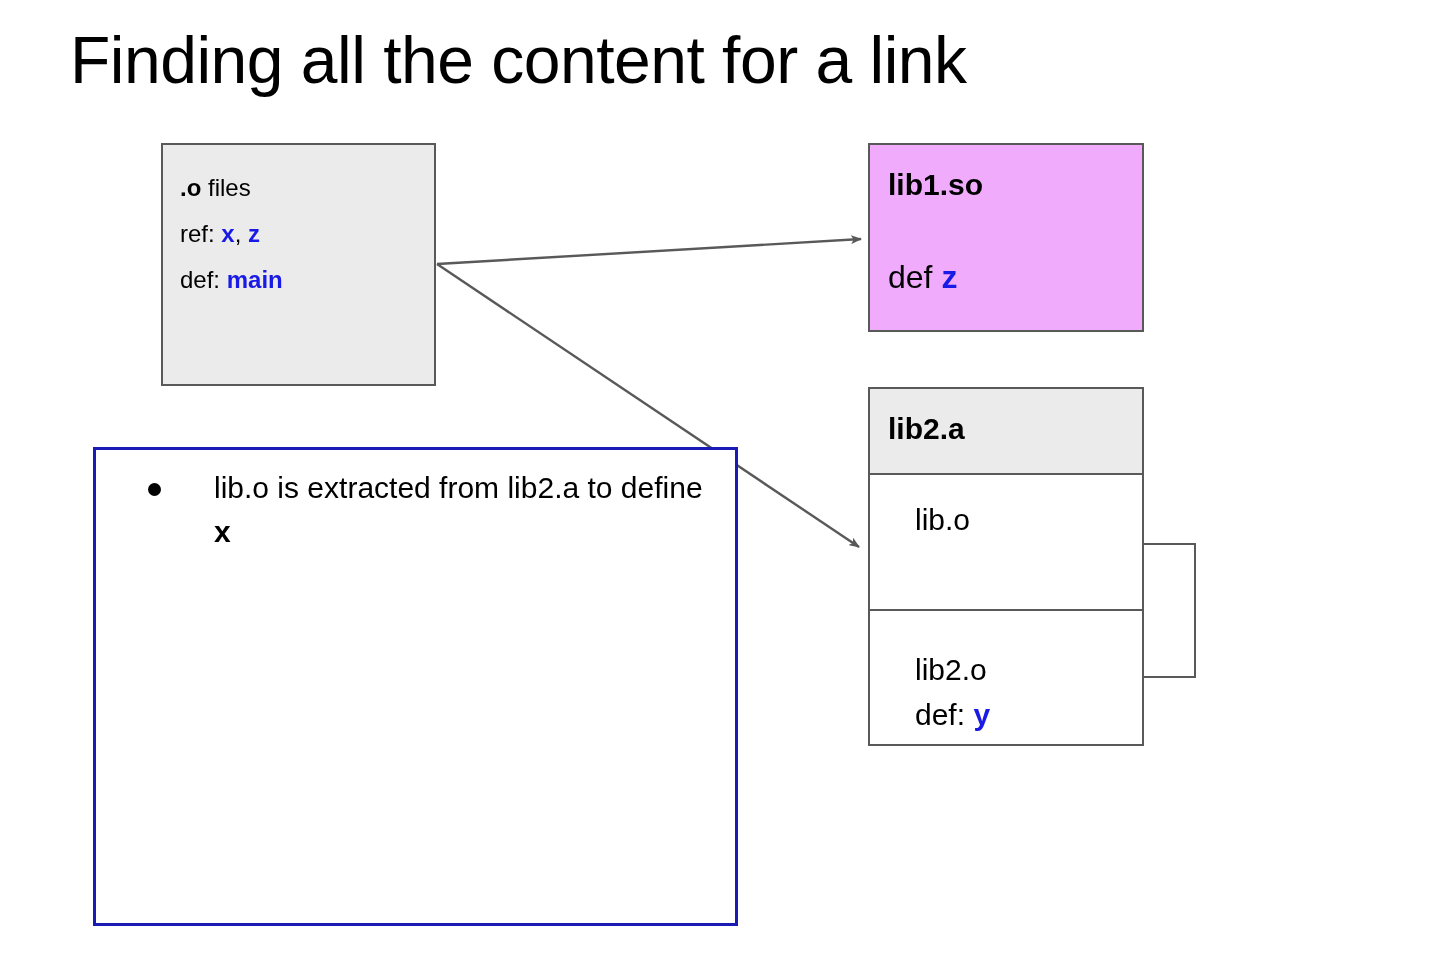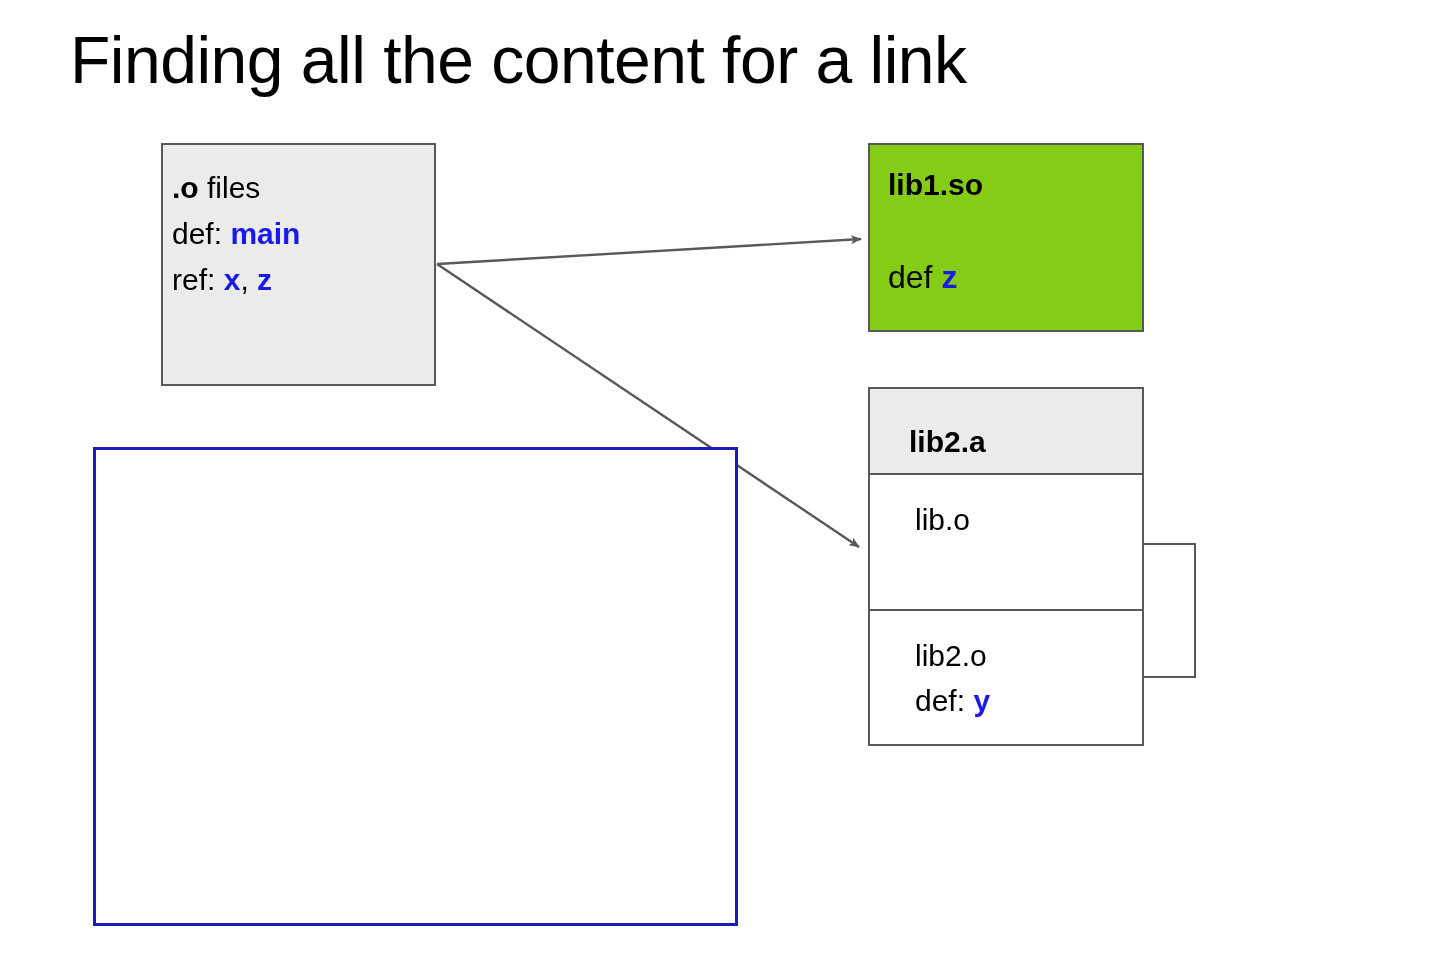--- a/index.html
+++ b/index.html
@@ -50,33 +50,33 @@
   #obj-box {
     left: 161px;
     top: 143px;
     width: 275px;
     height: 243px;
     background: #ebebeb;
     border: 2px solid #595959;
   }
   #obj-box .box-text {
     position: absolute;
-    left: 9px;
+    left: 17px;
     top: 20px;
-    font-size: 30px;
+    font-size: 24px;
     line-height: 46px;
   }
 
   
   #lib1-box {
     left: 868px;
     top: 143px;
     width: 276px;
     height: 189px;
-    background: #84cc16;
+    background: #f0abfc;
     text-align: right;
   }
   #lib1-box .title-line {
     position: absolute;
     left: 18px;
     top: 20px;
     font-size: 30px;
     line-height: 40px;
     font-weight: bold;
   }
@@ -103,39 +103,38 @@
     top: 0;
     width: 100%;
     height: 86px;
     box-sizing: border-box;
     background: #ebebeb;
     border-bottom: 2px solid #595959;
   }
   #lib2-header .hdr-text {
     position: absolute;
     left: 18px;
-    top: 33px;
+    top: 20px;
     font-size: 30px;
     line-height: 40px;
     font-weight: bold;
-    margin-left: 21px;
   }
   .lib2-member {
     position: absolute;
     left: 0;
     width: 100%;
     box-sizing: border-box;
   }
   #lib2-member-1 {
     top: 86px;
     height: 136px;
     border-bottom: 2px solid #595959;
   }
   #lib2-member-2 {
-    top: 222px;
+    top: 236px;
     height: 135px;
   }
   .lib2-member .member-text {
     position: absolute;
     left: 18px;
     top: 22px;
     font-size: 30px;
     line-height: 45px;
     margin-left: 27px;
   }
@@ -224,24 +223,24 @@
     <line x1="437" y1="264" x2="861" y2="239" stroke="#595959" stroke-width="2.4" marker-end="url(#arrowhead)"></line>
     <line x1="437" y1="264" x2="859" y2="547" stroke="#595959" stroke-width="2.4" marker-end="url(#arrowhead)"></line>
   </svg>
 
   <div id="obj-box" class="box">
     <div class="box-text">
       <div>
         <span class="b">.o</span><span> files</span>
       </div>
       <div>
+        <span>ref: </span><span class="sym">x</span><span>, </span><span class="sym">z</span>
+      </div>
+      <div>
         <span>def: </span><span class="sym">main</span>
-      </div>
-      <div>
-        <span>ref: </span><span class="sym">x</span><span>, </span><span class="sym">z</span>
       </div>
     </div>
   </div>
 
   <div id="lib1-box" class="box">
     <div class="title-line">lib1.so</div>
     <div class="def-line">
       <span>def </span><span class="sym">z</span>
     </div>
   </div>
@@ -264,16 +263,20 @@
           <span>def: </span><span class="sym">y</span>
         </div>
       </div>
     </div>
   </div>
 
   <div id="lib2-loop"></div>
 
   <div id="notes-box">
     <ul id="notes-list">
+      <li>
+        <span class="bullet-dot"></span>
+        <span class="note-text"><span>lib.o is extracted from lib2.a to define </span><span class="symk">x</span></span>
+      </li>
     </ul>
   </div>
 
 </div>
 
 </body></html>

